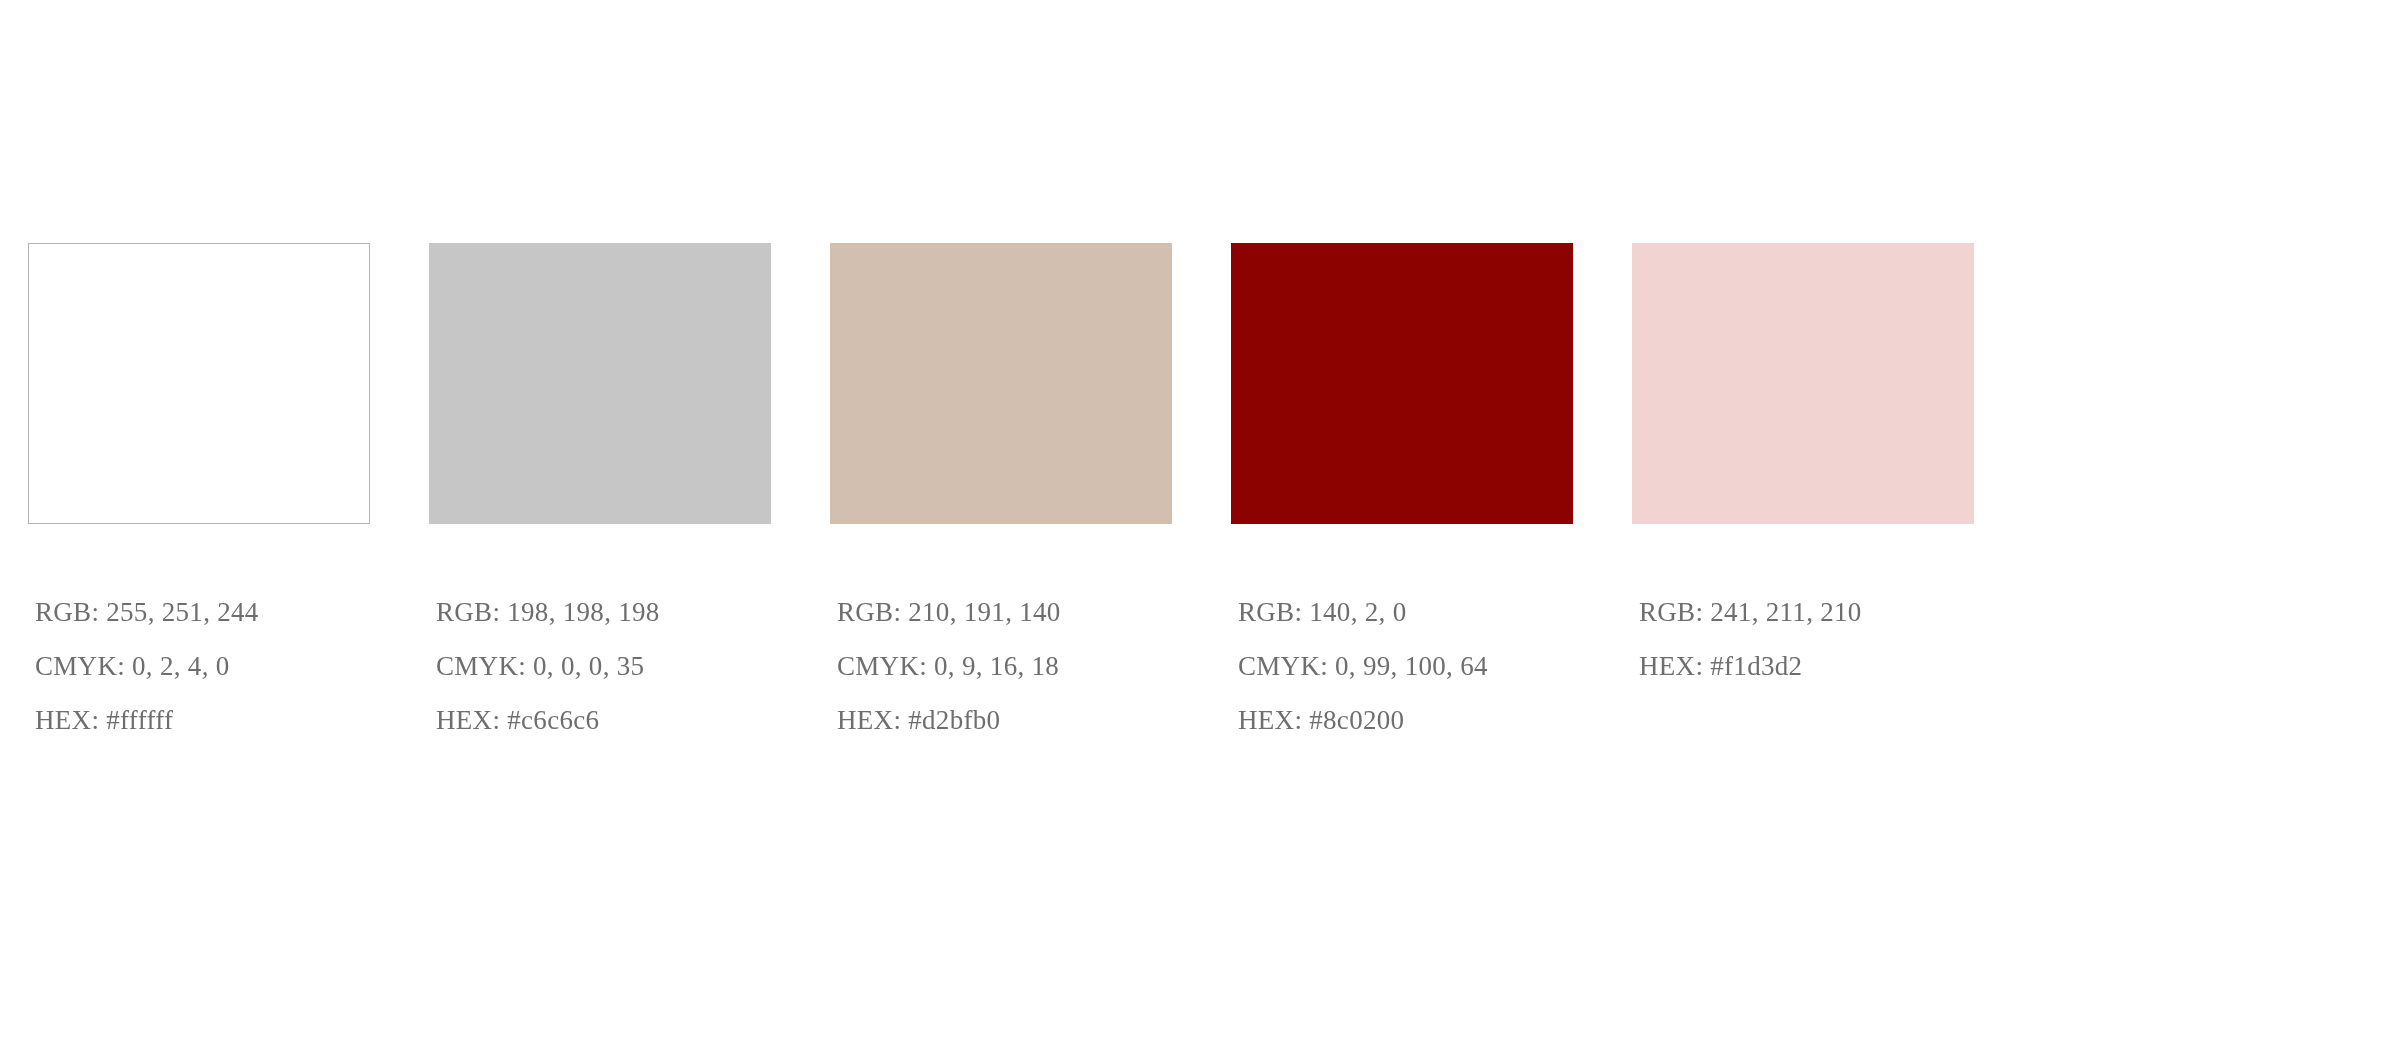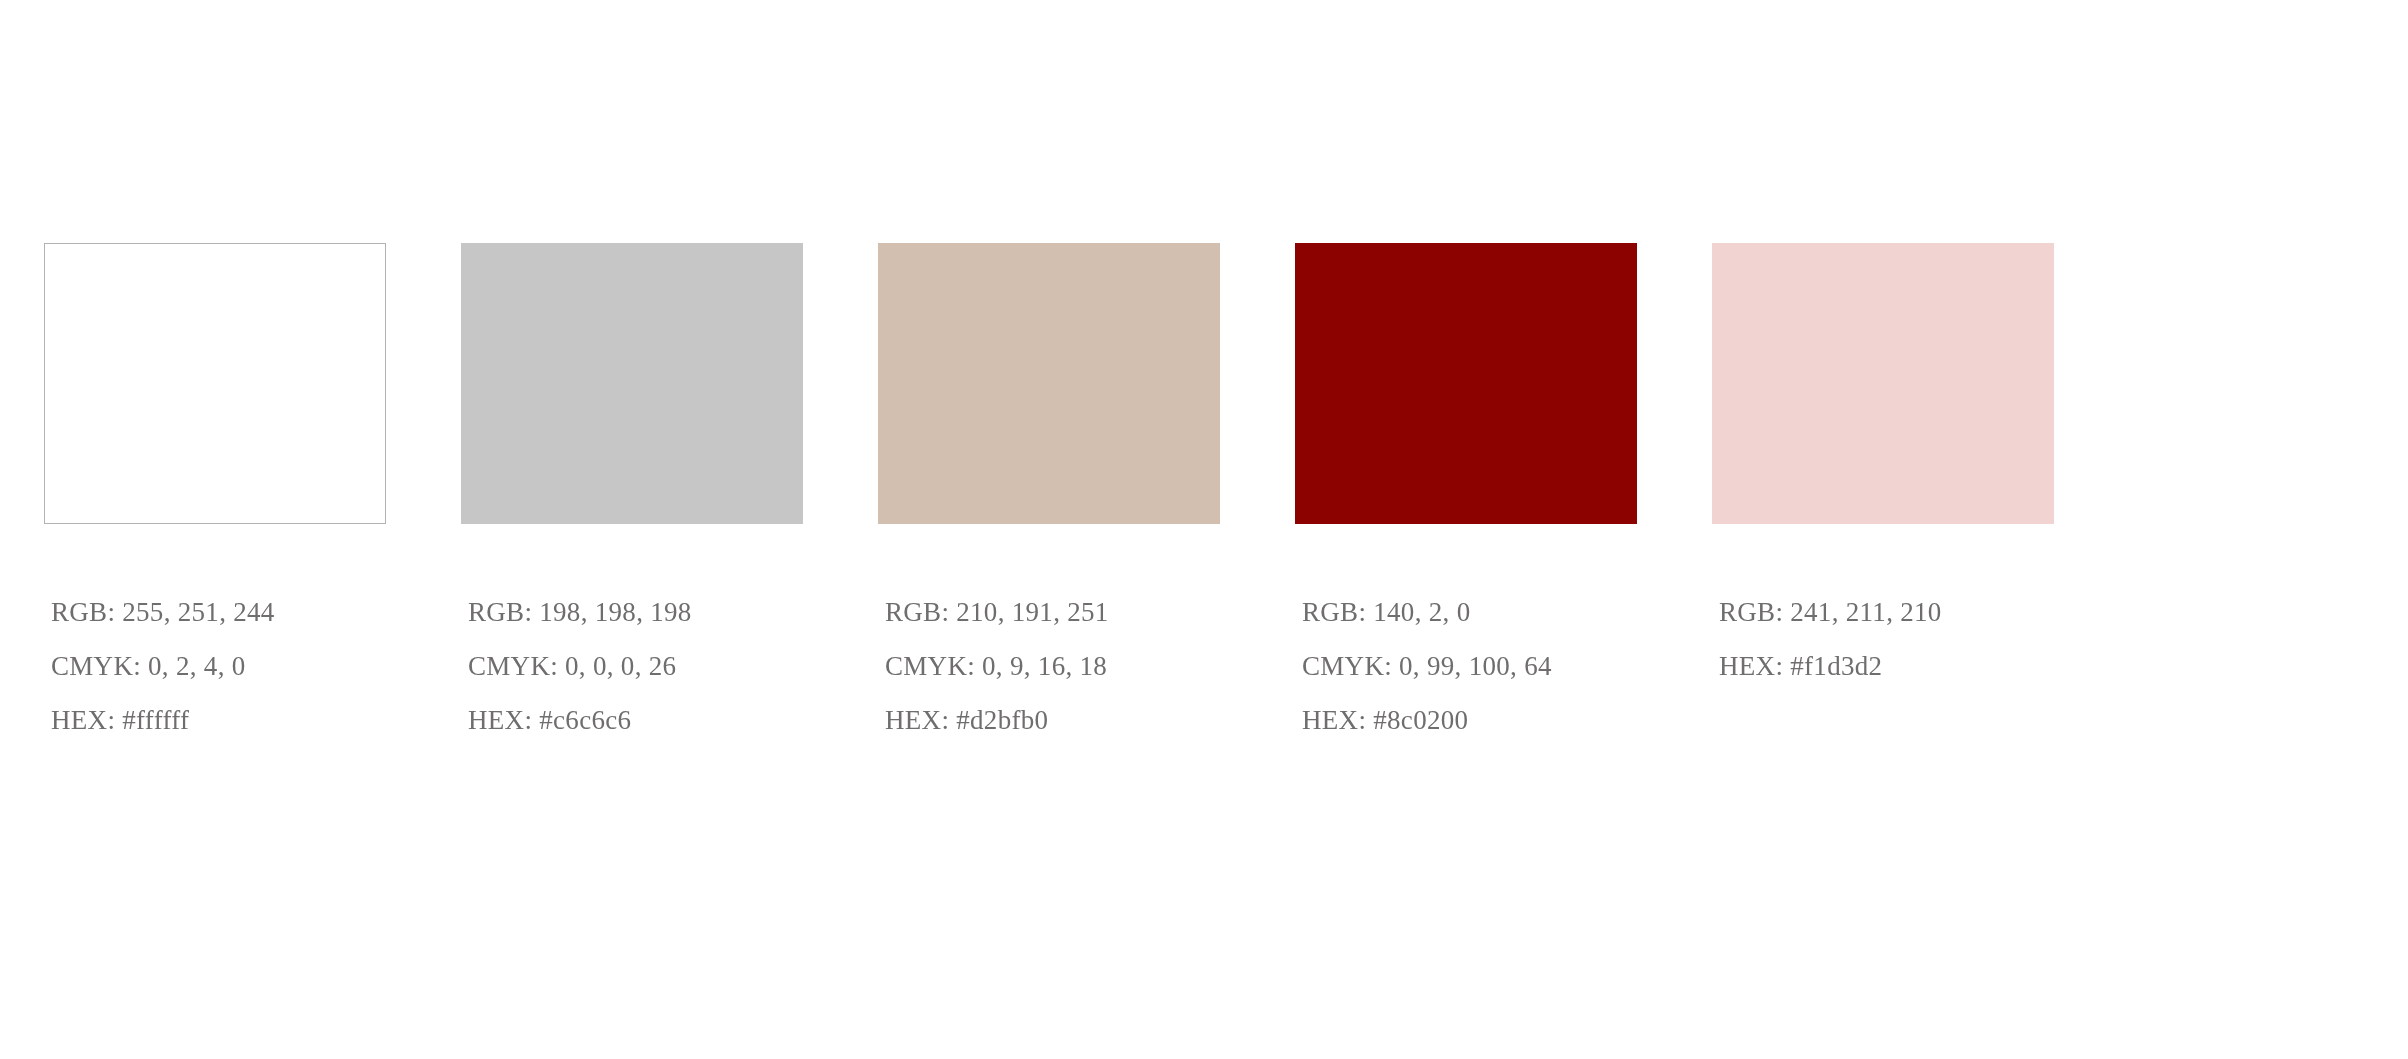--- a/index.html
+++ b/index.html
@@ -28,21 +28,20 @@
 
   #swatch-row {
     display: flex;
     align-items: flex-start;
     gap: 59px;
   }
 
   .swatch-cell {
     flex: 0 0 342px;
     width: 342px;
-    margin-left: 16px;
   }
 
   .swatch-chip {
     width: 342px;
     height: 281px;
     box-sizing: border-box;
   }
 
   .swatch-chip.bordered {
     border: 1px solid #b3b3b3;
@@ -73,29 +72,29 @@
       <div class="swatch-line">CMYK: 0, 2, 4, 0</div>
       <div class="swatch-line">HEX: #ffffff</div>
     </div>
   </div>
 
 
   <div class="swatch-cell">
     <div class="swatch-chip" style="background-color: rgb(198, 198, 198);"></div>
     <div class="swatch-info">
       <div class="swatch-line">RGB: 198, 198, 198</div>
-      <div class="swatch-line">CMYK: 0, 0, 0, 26</div>
+      <div class="swatch-line">CMYK: 0, 0, 0, 35</div>
       <div class="swatch-line">HEX: #c6c6c6</div>
     </div>
   </div>
 
   <div class="swatch-cell">
     <div class="swatch-chip" style="background-color: rgb(210, 191, 176);"></div>
     <div class="swatch-info">
-      <div class="swatch-line">RGB: 210, 191, 251</div>
+      <div class="swatch-line">RGB: 210, 191, 140</div>
       <div class="swatch-line">CMYK: 0, 9, 16, 18</div>
       <div class="swatch-line">HEX: #d2bfb0</div>
     </div>
   </div>
 
   <div class="swatch-cell">
     <div class="swatch-chip" style="background-color: rgb(140, 2, 0);"></div>
     <div class="swatch-info">
       <div class="swatch-line">RGB: 140, 2, 0</div>
       <div class="swatch-line">CMYK: 0, 99, 100, 64</div>

